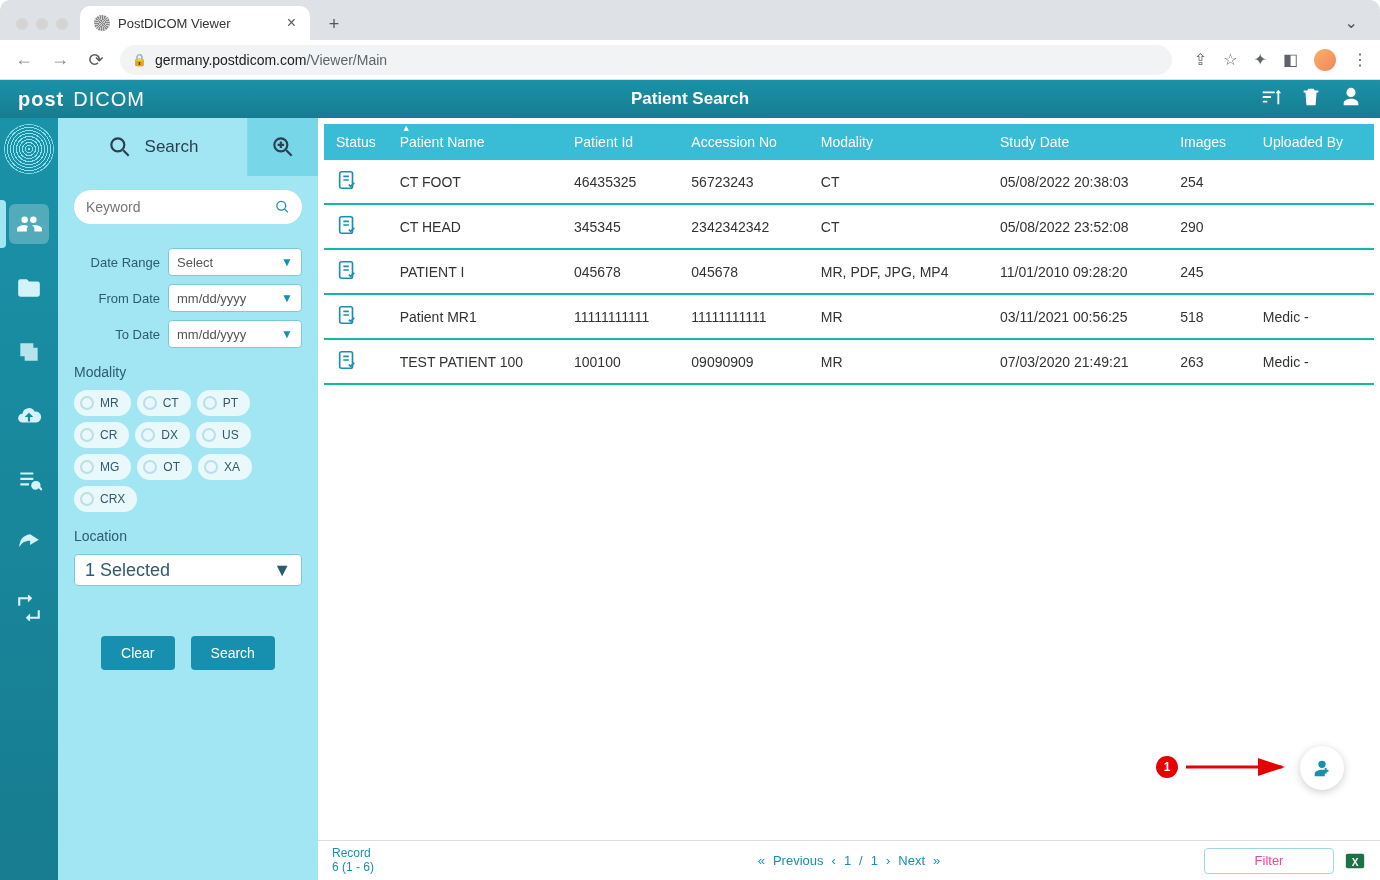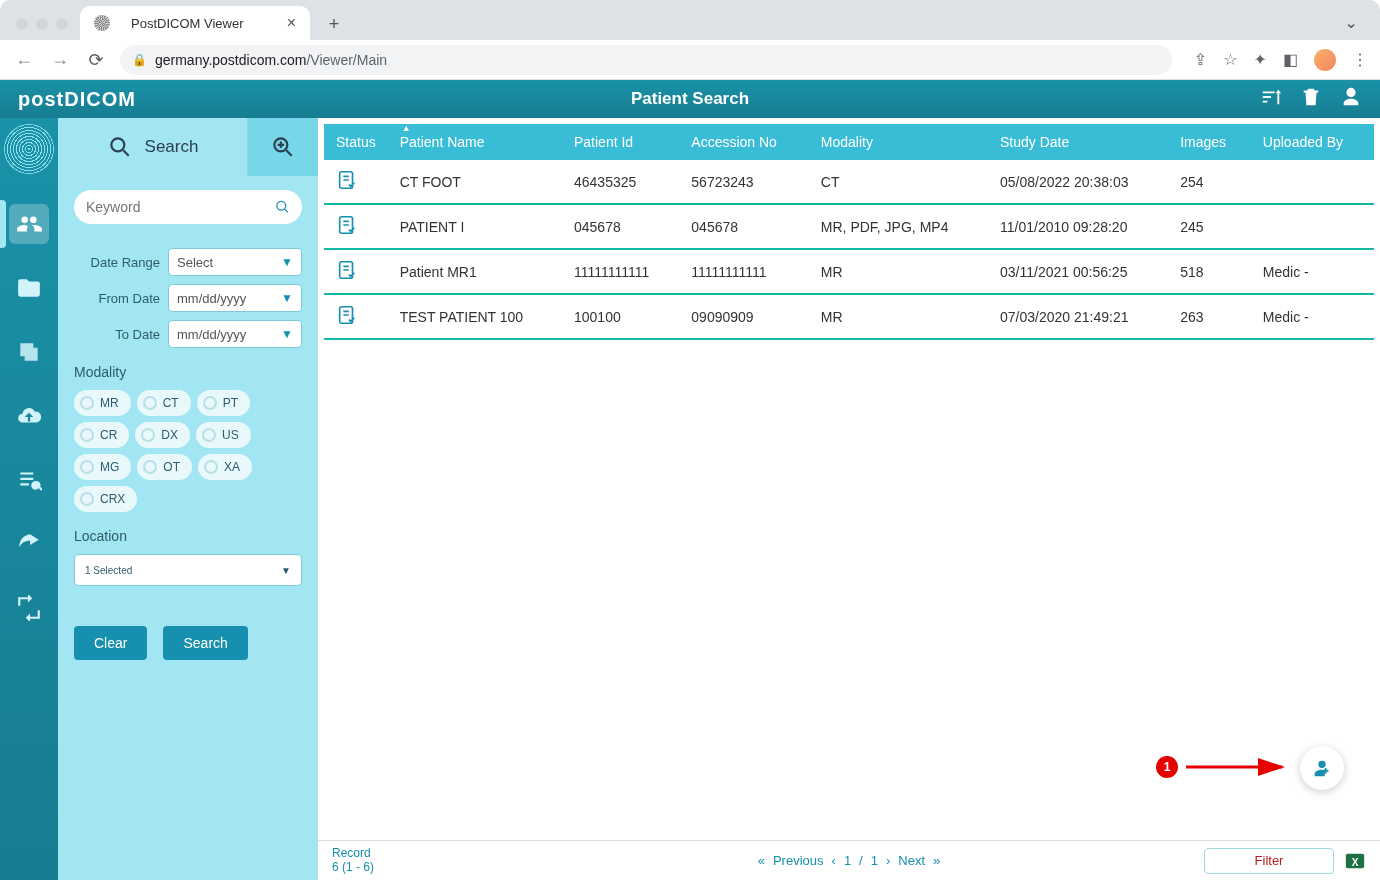--- a/index.html
+++ b/index.html
@@ -3,40 +3,40 @@
 <meta charset="utf-8">
 <style>
 * { margin:0; padding:0; box-sizing:border-box; font-family:-apple-system,BlinkMacSystemFont,"Segoe UI",Arial,sans-serif; }
 body { width:1380px; height:880px; background:#fff; overflow:hidden; }
 
 
 .browser-chrome { height:80px; background:#dee1e6; border-top-left-radius:10px; border-top-right-radius:10px; }
 .tab-bar { height:40px; display:flex; align-items:flex-end; padding:0 12px; }
 .traffic-lights { display:flex; gap:8px; align-items:center; margin:0 12px 10px 4px;}
 .light { width:12px; height:12px; border-radius:50%; background:#d4d4d4; }
-.tab { background:#fff; height:34px; border-top-left-radius:10px; border-top-right-radius:10px; display:flex; align-items:center; padding:0 14px; gap:21px; min-width:230px; font-size:13px; color:#333;}
+.tab { background:#fff; height:34px; border-top-left-radius:10px; border-top-right-radius:10px; display:flex; align-items:center; padding:0 14px; gap:8px; min-width:230px; font-size:13px; color:#333;}
 .tab .favicon{ width:16px;height:16px;border-radius:50%;background:repeating-conic-gradient(#888 0 10deg,#ccc 10deg 20deg); }
 .tab .close-x{ margin-left:auto; font-size:16px; color:#555;}
 .new-tab-btn{width:28px;height:28px;display:flex;align-items:center;justify-content:center;font-size:18px;color:#555;margin-left:10px;margin-bottom:2px;}
 .tabbar-collapse{margin-left:auto;margin-right:10px;margin-bottom:8px;color:#555;}
 .addr-row{height:40px;background:#fff;display:flex;align-items:center;padding:0 12px;gap:12px;border-bottom:1px solid #ddd;}
 .nav-btn{width:24px;height:24px;display:flex;align-items:center;justify-content:center;color:#8a8a8a;font-size:18px;}
 .nav-btn.active{color:#5a5a5a;}
 .addr-bar{flex:1;height:30px;background:#f1f3f4;border-radius:15px;display:flex;align-items:center;padding:0 12px;gap:8px;font-size:14px;color:#202124;}
 .addr-bar .lock{color:#5f6368;font-size:12px;}
 .addr-bar .secure{color:#202124;}
 .addr-bar .path{color:#5f6368;margin-top:27px;}
 .addr-icons{display:flex;gap:16px;align-items:center;color:#5f6368;margin-left:10px;}
 .addr-icons .avatar{width:22px;height:22px;border-radius:50%;background:linear-gradient(135deg,#f7b267,#f4845f);}
 
 
 .app-header{height:38px;background:linear-gradient(180deg,#1a92a8,#177c90);display:flex;align-items:center;color:#fff;padding:0 18px;}
 .logo-area{display:flex;align-items:center;gap:10px;font-weight:700;font-size:20px;letter-spacing:1px;}
 .logo-text{font-weight:600;}
-.logo-text .bold{font-weight:700;}
+.logo-text .bold{font-weight:400;margin-left:9px;}
 .app-title{position:absolute;left:50%;transform:translateX(-50%);font-size:17px;font-weight:600;}
 .header-icons{margin-left:auto;display:flex;gap:18px;align-items:center;}
 .header-icons svg{width:22px;height:22px;fill:#fff;}
 
 
 .app-body{display:flex;height:762px;}
 .icon-rail{width:58px;background:linear-gradient(180deg,#1a92a8,#177c90);display:flex;flex-direction:column;align-items:center;padding-top:20px;gap:24px;}
 .rail-item{width:40px;height:40px;display:flex;align-items:center;justify-content:center;border-radius:6px;position:relative;}
 .rail-item.active{background:rgba(255,255,255,0.25);}
 .rail-item.active::before{content:"";position:absolute;left:-9px;top:-4px;width:6px;height:48px;background:#a1e6f2;border-top-right-radius:4px;border-bottom-right-radius:4px;}
@@ -55,22 +55,22 @@
 .keyword-box input{border:none;outline:none;flex:1;font-size:14px;color:#555;background:transparent;}
 .keyword-box svg{width:18px;height:18px;fill:#1790b0;}
 .form-row{display:flex;align-items:center;margin-bottom:8px;gap:8px;}
 .form-row label{flex:0 0 86px;text-align:right;font-size:13px;color:#2d5c6e;}
 .select-ctl{flex:1;background:#fff;border:1px solid #7ec9d8;border-radius:4px;height:28px;display:flex;align-items:center;justify-content:space-between;padding:0 8px;font-size:13px;color:#555;}
 .select-ctl .chev{color:#1790b0;font-size:12px;}
 .section-head{font-size:14px;color:#2d5c6e;margin:16px 0 10px;}
 .modality-grid{display:flex;flex-wrap:wrap;gap:6px;}
 .modality-chip{background:#e8f8fb;border-radius:14px;height:26px;padding:0 12px 0 6px;display:flex;align-items:center;gap:6px;font-size:12px;color:#2d5c6e;}
 .modality-chip .radio{width:14px;height:14px;border-radius:50%;border:2px solid #b9dfe8;}
-.location-select{background:#fff;border:1px solid #7ec9d8;border-radius:4px;height:32px;display:flex;align-items:center;justify-content:space-between;padding:8px 10px;font-size:10px;color:#2d5c6e;margin-top:6px;}
-.button-row{display:flex;gap:16px;justify-content:flex-start;margin-top:40px;}
+.location-select{background:#fff;border:1px solid #7ec9d8;border-radius:4px;height:32px;display:flex;align-items:center;justify-content:space-between;padding:8px 10px;font-size:18px;color:#2d5c6e;margin-top:6px;}
+.button-row{display:flex;gap:16px;justify-content:center;margin-top:50px;}
 .btn{background:#1790b0;color:#fff;border:none;border-radius:4px;height:34px;padding:0 20px;font-size:14px;cursor:pointer;}
 
 
 .content{flex:1;background:#fff;display:flex;flex-direction:column;position:relative;}
 .table-wrap{flex:1;overflow:auto;padding:6px 6px 0;}
 table{width:100%;border-collapse:collapse;font-size:14px;}
 thead th{background:#39bcd6;color:#fff;font-weight:500;text-align:left;padding:10px 12px;position:relative;}
 thead th.sorted::before{content:"▲";position:absolute;top:-1px;left:14px;font-size:9px;color:#fff;}
 tbody td{padding:9px 12px;border-bottom:2px solid #14b8a6;color:#333;}
 .status-cell{width:56px;}
@@ -81,21 +81,21 @@
 .fab svg{width:22px;height:22px;fill:#1790b0;}
 .annotation{position:absolute;right:86px;bottom:100px;display:flex;align-items:center;}
 .badge{width:22px;height:22px;border-radius:50%;background:#e60000;color:#fff;font-size:12px;font-weight:700;display:flex;align-items:center;justify-content:center;margin-right:6px;}
 .arrow-svg{width:110px;height:26px;}
 
 
 .table-footer{height:40px;border-top:1px solid #ddd;display:flex;align-items:center;padding:0 14px;font-size:13px;color:#1790b0;}
 .record-block{line-height:1.1;font-size:12px;}
 .pager{position:absolute;left:50%;transform:translateX(-50%);display:flex;align-items:center;gap:8px;}
 .pager .lbl{color:#1790b0;}
-.filter-btn{margin-left:auto;background:#fff;border:1px solid #9ed8e5;color:#b91c1c;border-radius:4px;height:26px;width:130px;font-size:13px;}
+.filter-btn{margin-left:auto;background:#fff;border:1px solid #9ed8e5;color:#ec4899;border-radius:4px;height:26px;width:130px;font-size:13px;}
 .excel-icon{width:22px;height:22px;margin-left:10px;}
 
 </style>
 </head>
 <body>
 
 <div class="browser-chrome">
   <div class="tab-bar">
     <div class="traffic-lights">
       <div class="light"></div>
@@ -312,20 +312,34 @@
                   <rect x="4" y="3" width="14" height="18" rx="2"></rect>
                   <path d="M8 8h6M8 12h6"></path>
                   <path d="M14 17l2 2 4-4" stroke="#1790b0"></path>
                 </svg></td>
               <td>CT FOOT</td>
               <td>46435325</td>
               <td>56723243</td>
               <td>CT</td>
               <td>05/08/2022 20:38:03</td>
               <td>254</td>
+              <td></td>
+            </tr>
+            <tr>
+              <td class="status-cell"><svg viewBox="0 0 24 24" fill="none" stroke="#1790b0" stroke-width="1.8">
+                  <rect x="4" y="3" width="14" height="18" rx="2"></rect>
+                  <path d="M8 8h6M8 12h6"></path>
+                  <path d="M14 17l2 2 4-4" stroke="#1790b0"></path>
+                </svg></td>
+              <td>CT HEAD</td>
+              <td>345345</td>
+              <td>2342342342</td>
+              <td>CT</td>
+              <td>05/08/2022 23:52:08</td>
+              <td>290</td>
               <td></td>
             </tr>
             <tr>
               <td class="status-cell"><svg viewBox="0 0 24 24" fill="none" stroke="#1790b0" stroke-width="1.8">
                   <rect x="4" y="3" width="14" height="18" rx="2"></rect>
                   <path d="M8 8h6M8 12h6"></path>
                   <path d="M14 17l2 2 4-4" stroke="#1790b0"></path>
                 </svg></td>
               <td>PATIENT I</td>
               <td>045678</td>

